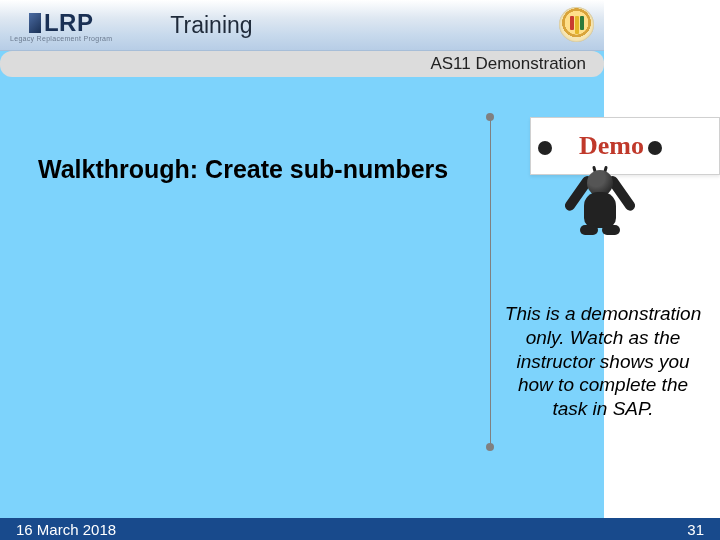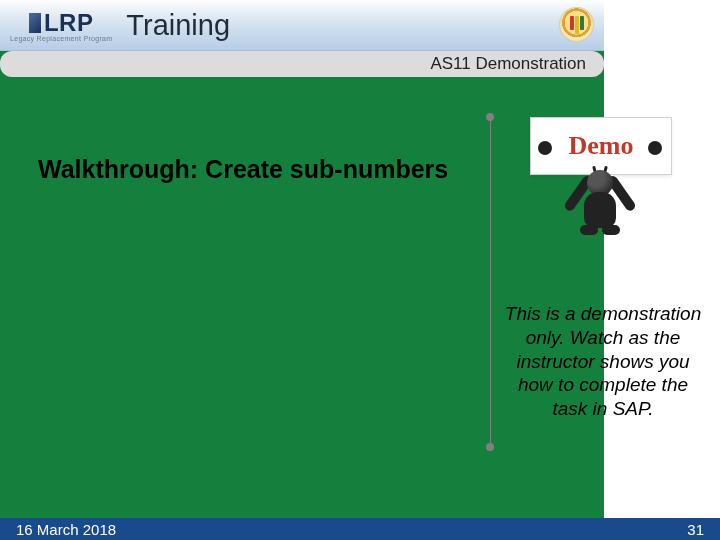--- a/index.html
+++ b/index.html
@@ -8,21 +8,21 @@
     width: 720px;
     height: 540px;
     font-family: Arial, Helvetica, sans-serif;
     background: #ffffff;
     overflow: hidden;
   }
   .slide {
     position: relative;
     width: 604px;
     height: 540px;
-    background: #15803d;
+    background: #7dd3fc;
   }
 
   
   .banner {
     position: relative;
     height: 50px;
     background: linear-gradient(180deg, #ffffff 0%, #dfe8f2 35%, #c7d9ec 70%, #b7cde6 100%);
     border-bottom: 1px solid #a7bed8;
     display: flex;
     align-items: center;
@@ -49,23 +49,24 @@
     background: linear-gradient(135deg, #4b6ca3, #1a3054);
     margin-right: 3px;
   }
   .logo-sub {
     font-size: 7px;
     color: #6b7a8f;
     letter-spacing: 0.3px;
     margin-top: -2px;
   }
   .banner-title {
-    font-size: 29px;
+    font-size: 23px;
     color: #1f2a3a;
     font-weight: 400;
+    margin-left: 44px;
   }
   .banner-seal {
     position: absolute;
     right: 10px;
     top: 7px;
     width: 35px;
     height: 35px;
     border-radius: 50%;
     background: radial-gradient(circle at 50% 45%, #ffdf8a 0 45%, #d9a43a 46% 55%, #f6e5b2 56% 100%);
     box-shadow: inset 0 0 2px rgba(0,0,0,0.3);
@@ -150,26 +151,26 @@
   .demo-sign {
     position: absolute;
     left: 10px;
     top: 0;
     width: 140px;
     height: 56px;
     background: #ffffff;
     border: 1px solid #d0d0d0;
     display: flex;
     align-items: center;
-    justify-content: center;
     font-family: "Comic Sans MS", "Segoe Script", cursive;
     font-size: 26px;
     font-weight: 700;
     color: #c0392b;
     box-shadow: 0 2px 3px rgba(0,0,0,0.08);
+    padding-left: 48px;
   }
   .figure-head {
     position: absolute;
     left: 67px;
     top: 53px;
     width: 26px;
     height: 26px;
     background: radial-gradient(circle at 35% 30%, #555 0 35%, #111 100%);
     border-radius: 50%;
   }

